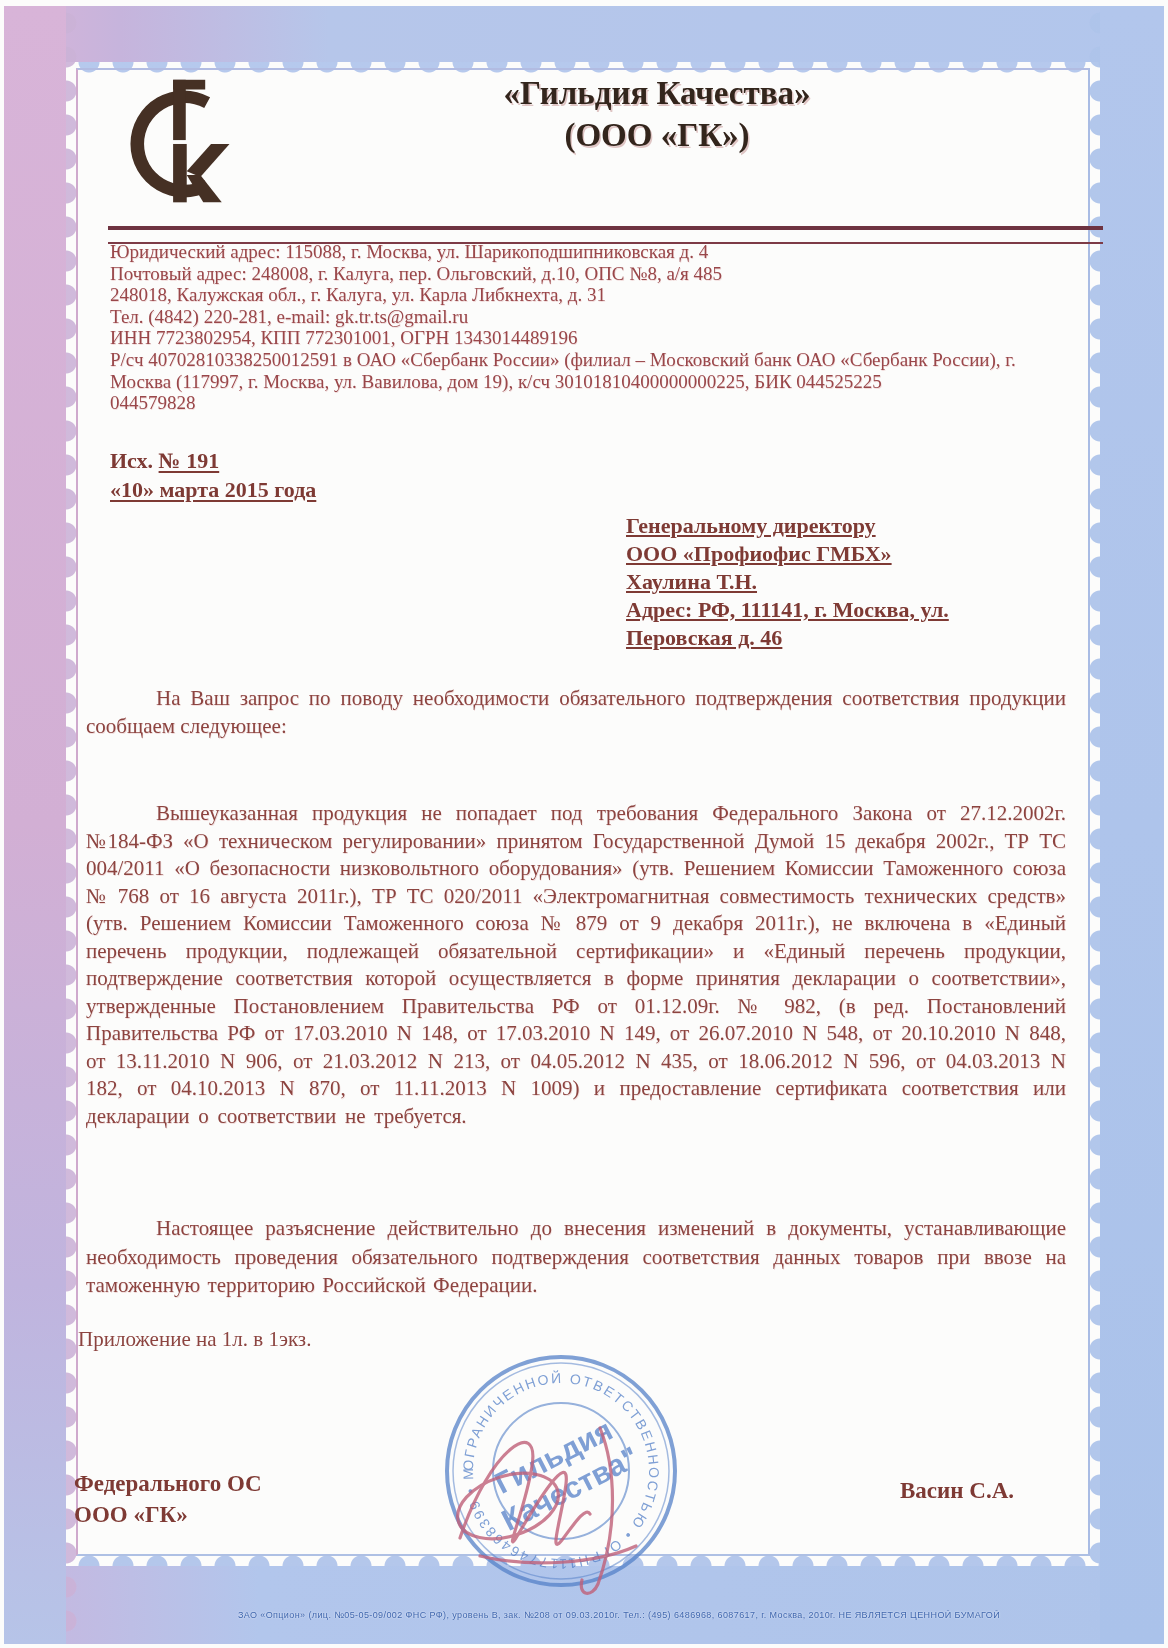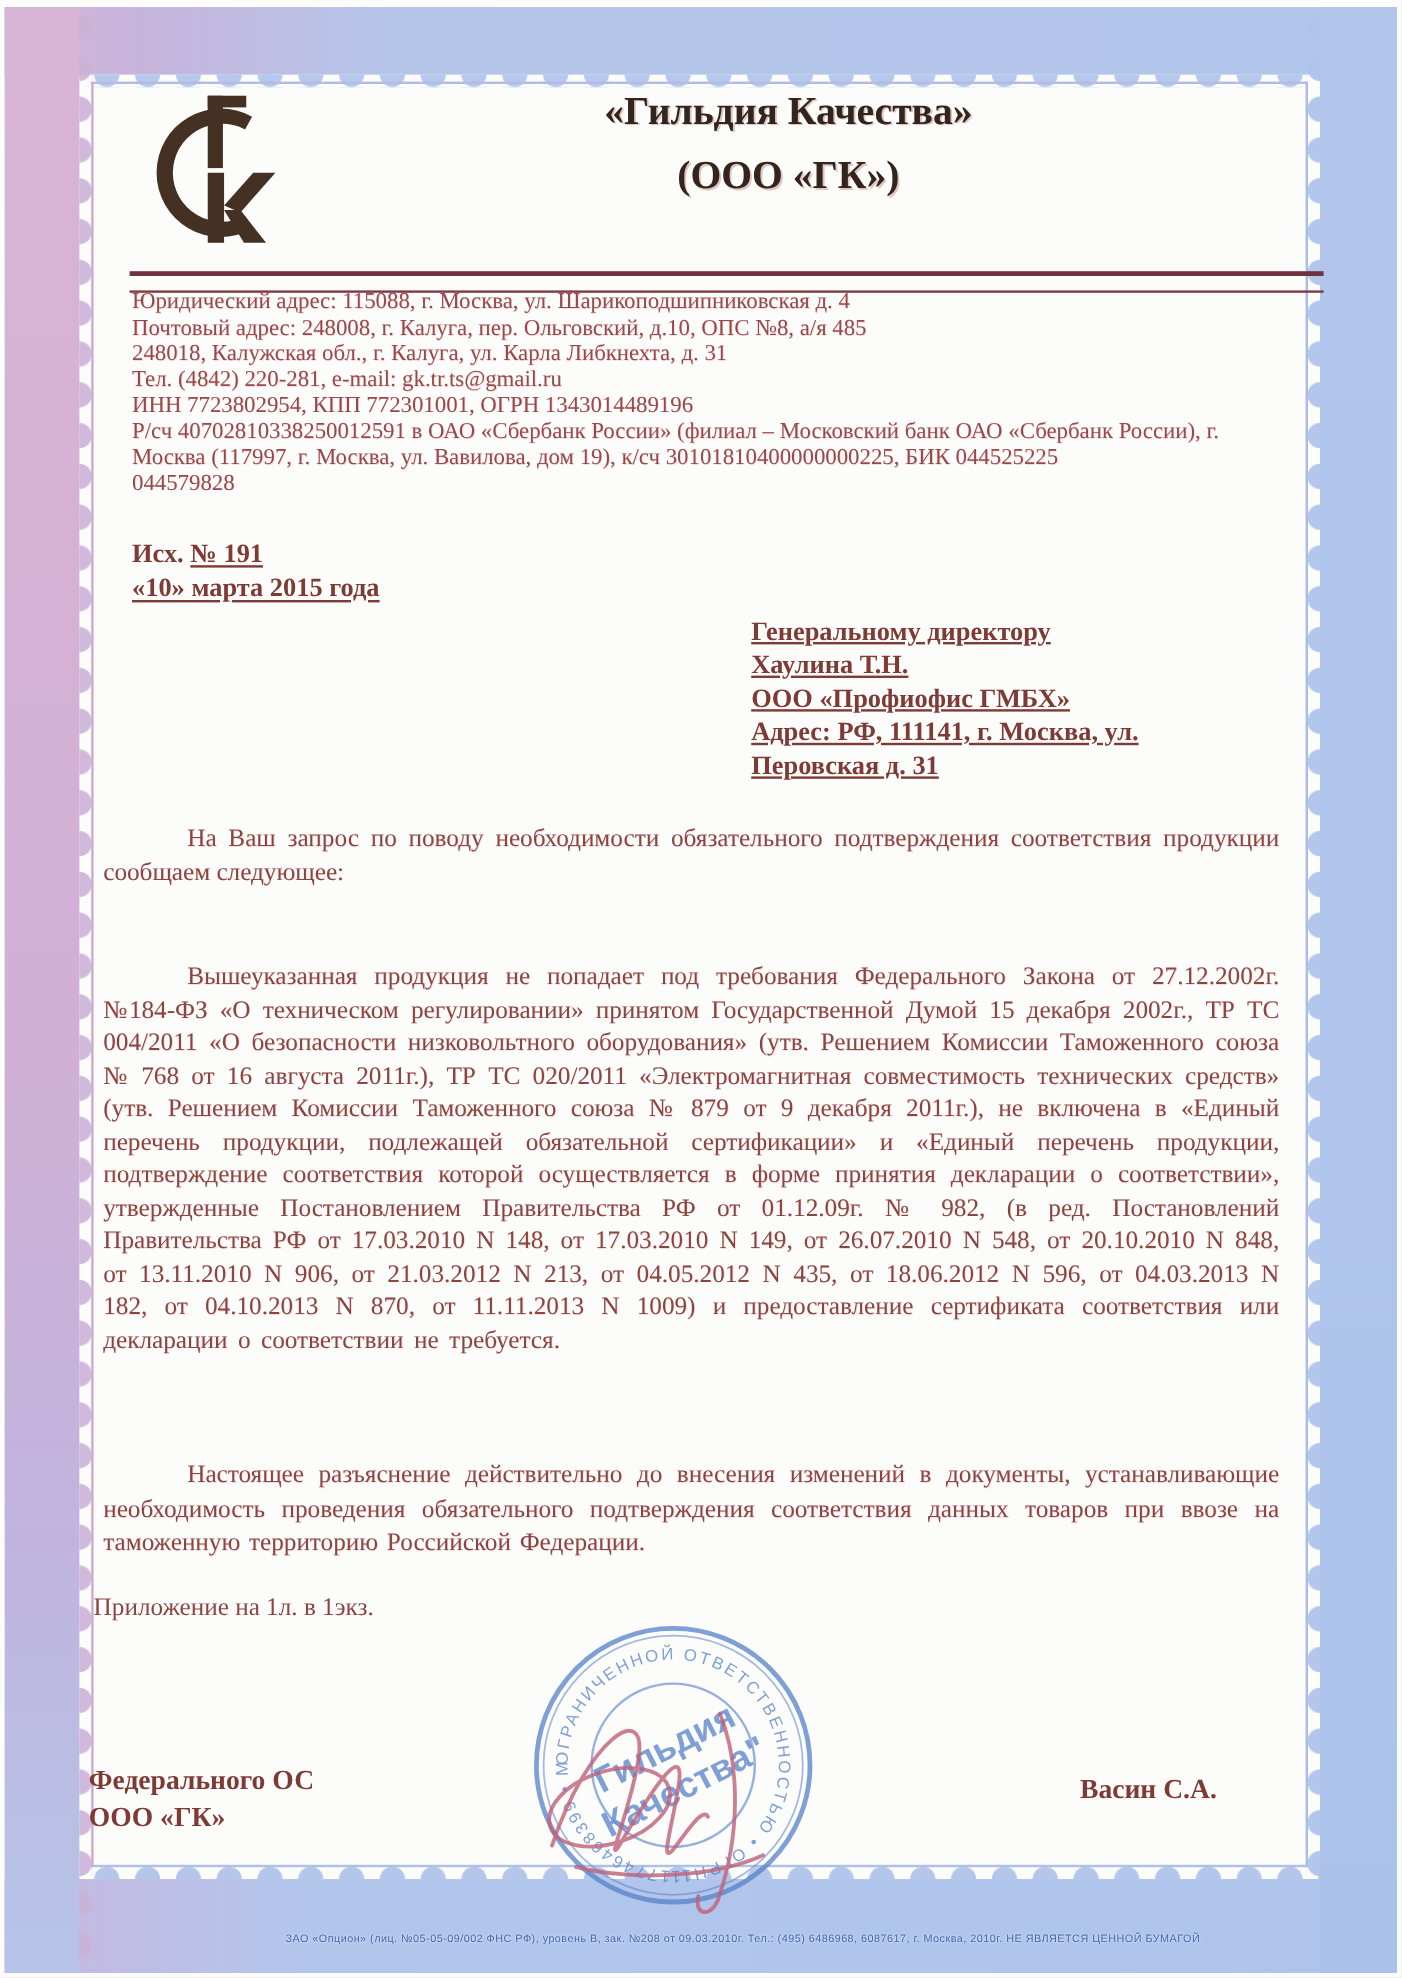--- a/index.html
+++ b/index.html
@@ -53,21 +53,21 @@
   }
   
   .abs{position:absolute;z-index:3;}
   .boldink{color:#7e3a34;font-weight:bold;}
   .header{left:118px;top:72px;right:90px;display:flex;align-items:flex-start;}
   .logo{flex:0 0 118px;height:142px;}
   .titles{flex:1;text-align:center;color:#33251c;font-weight:bold;
     text-shadow:1.5px 1.5px 0 rgba(170,95,95,.35);}
   .titles .t1{font-size:29px;line-height:40px;}
   .titles .t2{font-size:33px;line-height:42px;}
-  .titles .t3{font-size:33px;line-height:42px;margin-top:12px;}
+  .titles .t3{font-size:33px;line-height:42px;}
   .rule{left:108px;top:226px;width:995px;height:12px;
     border-top:4px solid #6e3340;border-bottom:2px solid #7d3b46;}
   .contacts{left:110px;top:241px;width:960px;font-size:19px;line-height:21.6px;
     color:#99474a;text-shadow:.6px .6px 0 rgba(220,150,150,.3);}
   .ref{left:110px;top:446px;font-size:22px;line-height:29px;}
   .ref u, .ref .u{text-decoration:underline;text-decoration-thickness:2px;text-underline-offset:3px;}
   .recipient{left:626px;top:512px;width:420px;font-size:22px;line-height:28px;text-decoration:underline;}
   .para{left:86px;width:980px;font-size:21px;text-align:justify;
     color:#8c4440;text-shadow:.6px .6px 0 rgba(215,145,145,.28);}
   .p1{top:684px;line-height:28px;text-indent:70px;}
@@ -127,24 +127,24 @@
     <div>044579828</div>
   </div>
 
   <div class="abs ref boldink">
     <div><span>Исх. </span><span class="u">№ 191</span></div>
     <div class="u">«10» марта 2015 года</div>
   </div>
 
   <div class="abs recipient boldink">
     <div>Генеральному директору</div>
+    <div>ООО «Профиофис ГМБХ»</div>
     <div>Хаулина Т.Н.</div>
-    <div>ООО «Профиофис ГМБХ»</div>
     <div>Адрес: РФ, 111141, г. Москва, ул.</div>
-    <div>Перовская д. 31</div>
+    <div>Перовская д. 46</div>
   </div>
 
   <div class="abs para p1">На Ваш запрос по поводу необходимости обязательного подтверждения соответствия продукции сообщаем следующее:</div>
   <div class="abs para p2">Вышеуказанная продукция не попадает под требования Федерального Закона от 27.12.2002г. №184-ФЗ «О техническом регулировании» принятом Государственной Думой 15 декабря 2002г., ТР ТС 004/2011 «О безопасности низковольтного оборудования» (утв. Решением Комиссии Таможенного союза № 768 от 16 августа 2011г.), ТР ТС 020/2011 «Электромагнитная совместимость технических средств» (утв. Решением Комиссии Таможенного союза № 879 от 9 декабря 2011г.), не включена в «Единый перечень продукции, подлежащей обязательной сертификации» и «Единый перечень продукции, подтверждение соответствия которой осуществляется в форме принятия декларации о соответствии», утвержденные Постановлением Правительства РФ от 01.12.09г. № 982, (в ред. Постановлений Правительства РФ от 17.03.2010 N 148, от 17.03.2010 N 149, от 26.07.2010 N 548, от 20.10.2010 N 848, от 13.11.2010 N 906, от 21.03.2012 N 213, от 04.05.2012 N 435, от 18.06.2012 N 596, от 04.03.2013 N 182, от 04.10.2013 N 870, от 11.11.2013 N 1009) и предоставление сертификата соответствия или декларации о соответствии не требуется.</div>
   <div class="abs para p3">Настоящее разъяснение действительно до внесения изменений в документы, устанавливающие необходимость проведения обязательного подтверждения соответствия данных  товаров при ввозе на таможенную территорию Российской Федерации.</div>
   <div class="abs attachment">Приложение на 1л. в 1экз.</div>
 
   <div class="abs sig-left boldink">
     <div>Федерального ОС</div>
     <div>ООО «ГК»</div>

